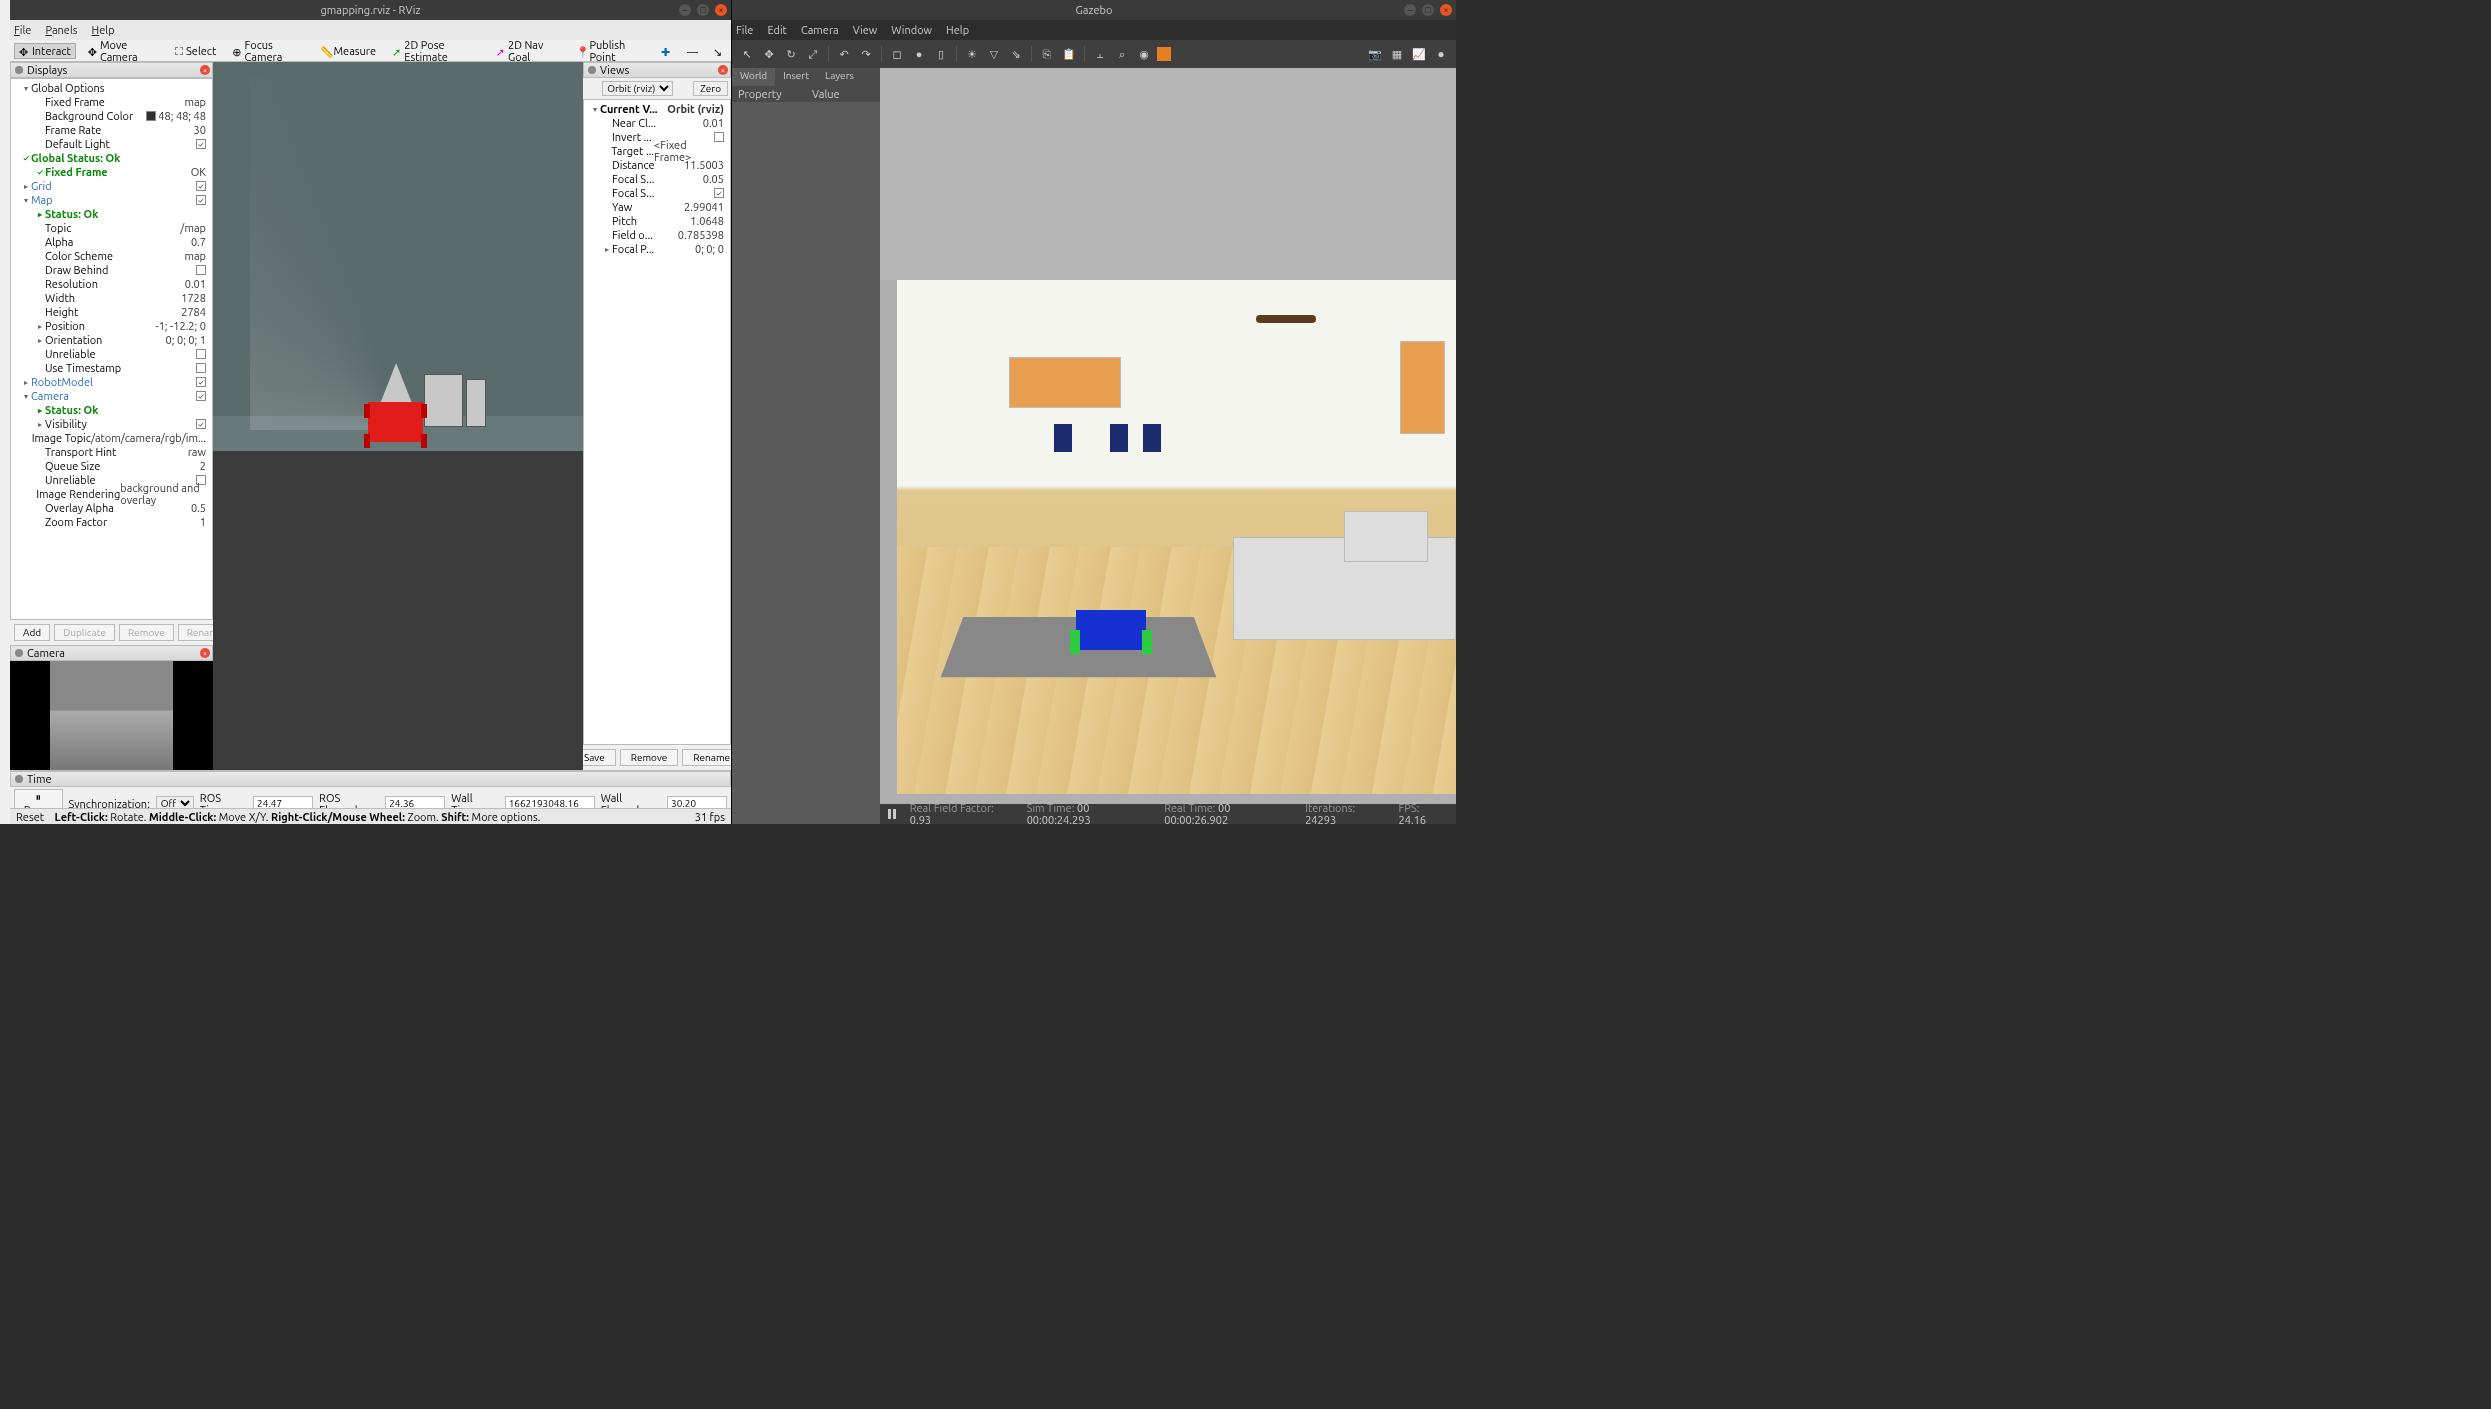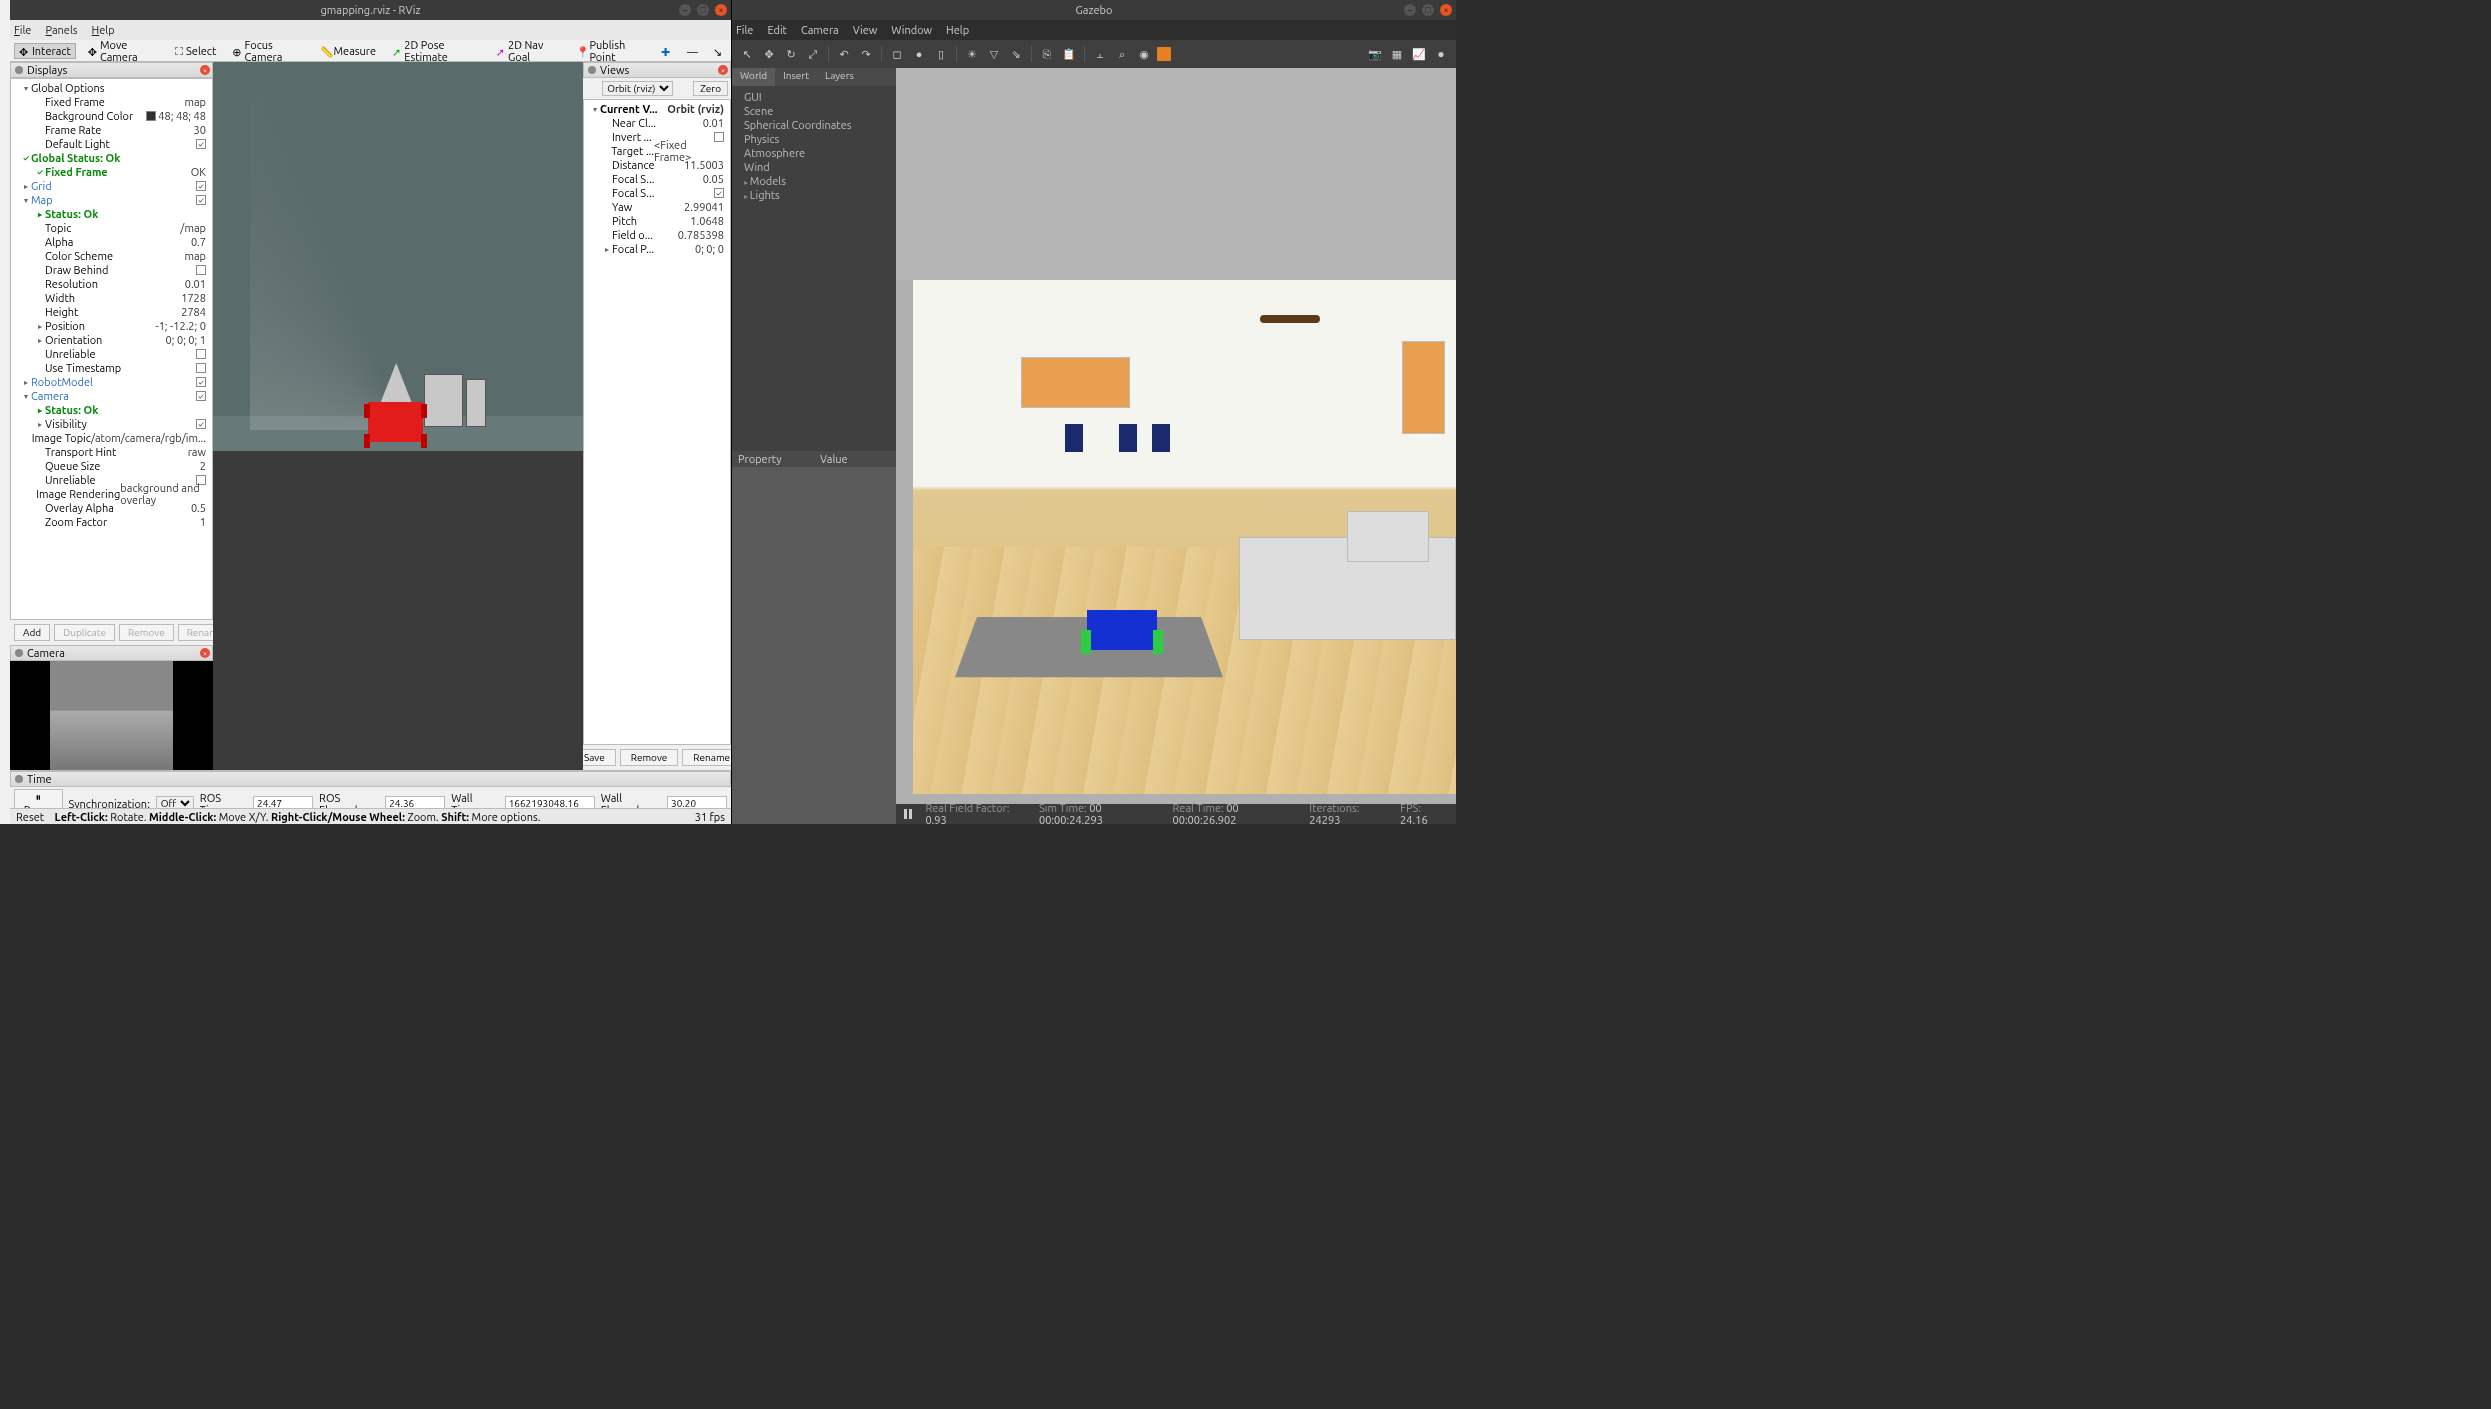--- a/index.html
+++ b/index.html
@@ -93,21 +93,21 @@
 .views-buttons button { padding:2px 10px; border:1px solid #bbb; background:#f4f4f4; font-size:10px; }
 
 
 .gz-toolbar { height: 28px; background: #3f3f3f; display:flex; align-items:center; padding:0 6px; gap:4px; }
 .gz-tool { width:18px; height:18px; display:flex; align-items:center; justify-content:center; color:#ccc; cursor:pointer; }
 .gz-tool.sep { width:1px; height:16px; background:#555; margin:0 2px; }
 .gz-toolbar .spacer { flex:1; }
 
 
 .gz-body { flex:1; display:flex; overflow:hidden; }
-.gz-left { width:164px; background:#404040; display:flex; flex-direction:column; }
+.gz-left { width:148px; background:#000000; display:flex; flex-direction:column; }
 .gz-tabs { display:flex; height:18px; background:#4a4a4a; }
 .gz-tab { padding:2px 8px; color:#ccc; font-size:10px; cursor:pointer; }
 .gz-tab.active { background:#5a5a5a; }
 .gz-tree { flex:1; padding:4px; color:#bbb; font-size:10px; }
 .gz-tree-row { padding:1px 0 1px 8px; cursor:pointer; }
 .gz-tree-row.exp::before { content:"▸ "; color:#888; font-size:8px; }
 .gz-prop-header { height:16px; background:#4a4a4a; display:flex; color:#ccc; font-size:10px; }
 .gz-prop-header div { flex:1; padding:2px 6px; }
 .gz-prop-body { flex:1; background:#5a5a5a; }
 
@@ -715,30 +715,20 @@
       </div>
   </div>
 
   <div class="gz-body">
     <div class="gz-left">
       <div class="gz-tabs">
         <div class="gz-tab active">World</div>
         <div class="gz-tab">Insert</div>
         <div class="gz-tab">Layers</div>
       </div>
-      <div class="gz-tree" id="gz-tree">
-          <div class="gz-tree-row">GUI</div>
-          <div class="gz-tree-row">Scene</div>
-          <div class="gz-tree-row">Spherical Coordinates</div>
-          <div class="gz-tree-row">Physics</div>
-          <div class="gz-tree-row">Atmosphere</div>
-          <div class="gz-tree-row">Wind</div>
-          <div class="gz-tree-row exp">Models</div>
-          <div class="gz-tree-row exp">Lights</div>
-        </div>
       <div class="gz-prop-header">
         <div>Property</div>
         <div>Value</div>
       </div>
       <div class="gz-prop-body"></div>
     </div>
 
     <div class="gz-3d">
       <div class="gz-sky"></div>
       <div class="gz-scene">

